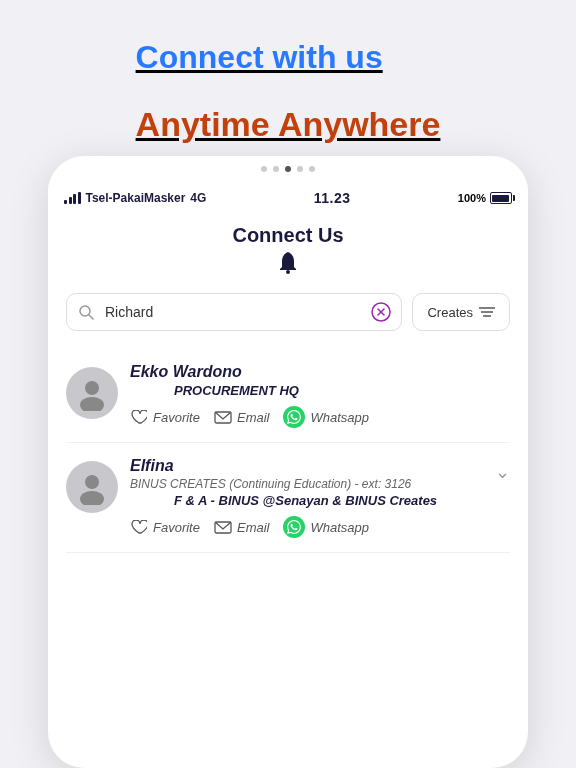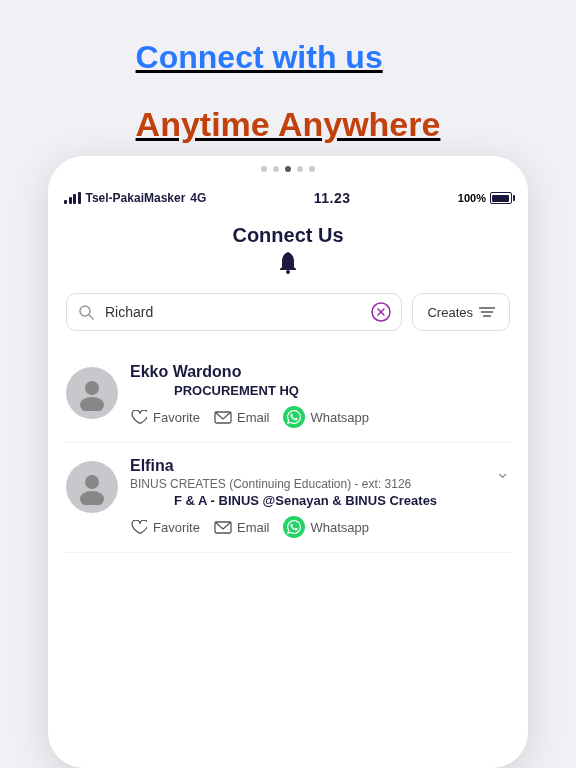--- a/index.html
+++ b/index.html
@@ -214,20 +214,21 @@
       margin-top: 4px;
     }
 
     .avatar svg {
       width: 36px;
       height: 36px;
     }
 
     .contact-info {
       flex: 1;
+      font-style: italic;
     }
 
     .contact-name {
       font-size: 16px;
       font-weight: 700;
       color: #1a1a3e;
       margin-bottom: 2px;
     }
 
     .contact-location {

